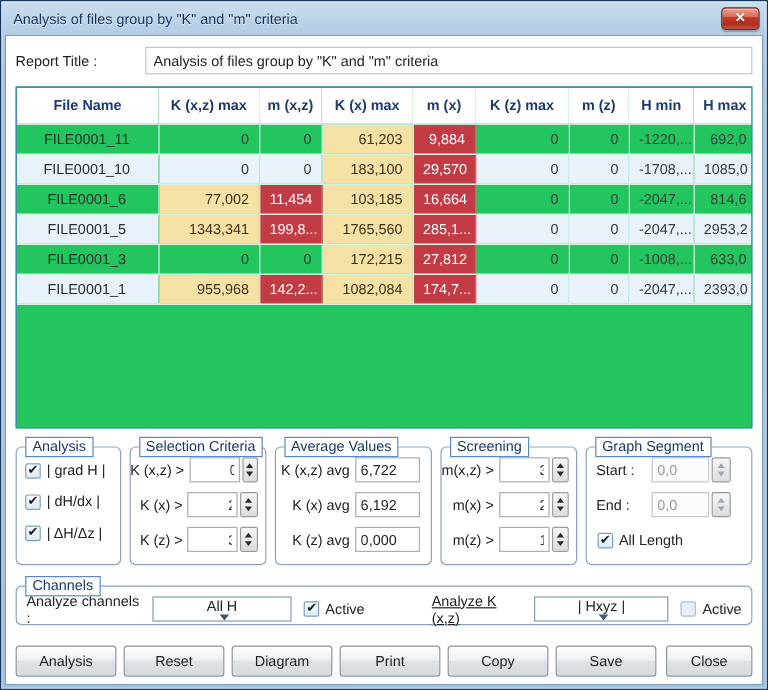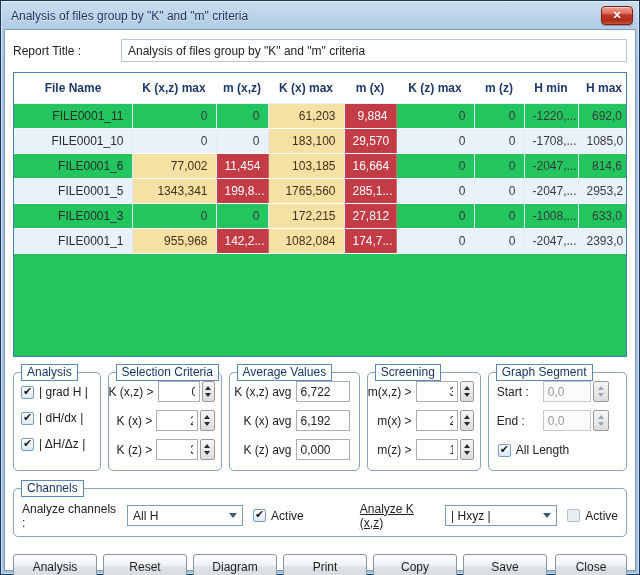--- a/index.html
+++ b/index.html
@@ -38,21 +38,21 @@
 
   
   .grid-wrap { margin-top:10px; height:285px; border:1px solid #4a7ebb; background:#22c55e; overflow:hidden; }
   table { border-collapse:collapse; table-layout:fixed; width:100%; }
   th { height:30px; font-size:12px; font-weight:bold; color:#1d3a6d; text-align:center;
        border-bottom:1px solid #e8eff6; background:#fff; white-space:nowrap; overflow:hidden; }
   td { height:25px; font-size:12px; color:#3a3a3a; text-align:right; padding:0 8px;
        border-right:1px solid #e3edf5; border-bottom:1px solid #ffffff;
        white-space:nowrap; overflow:hidden; }
   td:last-child { border-right:none; }
-  td.file { text-align:right; padding-left:7px; color:#2b2b2b; }
+  td.file { text-align:center; padding-left:7px; color:#2b2b2b; }
   tr.alt td { background:#e8f2fb; }
   td.hl-y { background:#f5e1a4 !important; color:#433019; }
   td.hl-r { background:#c23b45 !important; color:#ffffff; border-right-color:#d2666e; }
 
   
   .groups-row { display:flex; gap:7px; margin-top:15px; }
   .group { position:relative; border:1px solid #8ba3c1; border-radius:5px; height:99px; background:#fff; }
   .group-title {
     position:absolute; top:-9px; left:7px; background:#fff; border:1px solid #5b87c5;
     padding:0 5px; font-size:12px; line-height:15px; color:#17386b; white-space:nowrap;
@@ -83,24 +83,24 @@
              background:linear-gradient(180deg,#f6f6f6,#dcdcdc); display:flex; flex-direction:column;
              align-items:center; justify-content:center; gap:3px; cursor:pointer; }
   .tri-up { width:0; height:0; border-left:3px solid transparent; border-right:3px solid transparent;
             border-bottom:4px solid #2b2b2b; }
   .tri-dn { width:0; height:0; border-left:3px solid transparent; border-right:3px solid transparent;
             border-top:4px solid #2b2b2b; }
   .spinner.disabled .tri-up { border-bottom-color:#9aa7b4; }
   .spinner.disabled .tri-dn { border-top-color:#9aa7b4; }
 
   
-  .channels-group { position:relative; border:1px solid #8ba3c1; border-radius:5px; height:49px; margin-top:17px; }
+  .channels-group { position:relative; border:1px solid #8ba3c1; border-radius:5px; height:33px; margin-top:17px; }
   .channels-row { display:flex; align-items:center; height:100%; padding:6px 8px 0 8px; font-size:12px; color:#222; }
   .combo { display:flex; align-items:center; border:1px solid #7f9db9; background:#fff; height:21px;
-           padding:0 5px; font-size:12px; color:#222; cursor:pointer; }
+           padding:0 5px; font-size:12px; color:#222; cursor:pointer;flex-direction:column; }
   .combo .val { flex:1 1 auto; white-space:nowrap; overflow:hidden; }
   .combo .arrow { width:0; height:0; border-left:4px solid transparent; border-right:4px solid transparent;
                   border-top:5px solid #3f5772; margin-left:4px; }
   .combo1 { width:118px; margin-left:6px; }
   .combo2 { width:114px; margin-left:6px; }
   .chk-inline { display:flex; align-items:center; gap:5px; margin-left:10px; }
   .spacer2 { margin-left:56px;text-decoration:underline; }
 
   
   .buttons-row { display:flex; gap:6px; margin-top:17px; }

